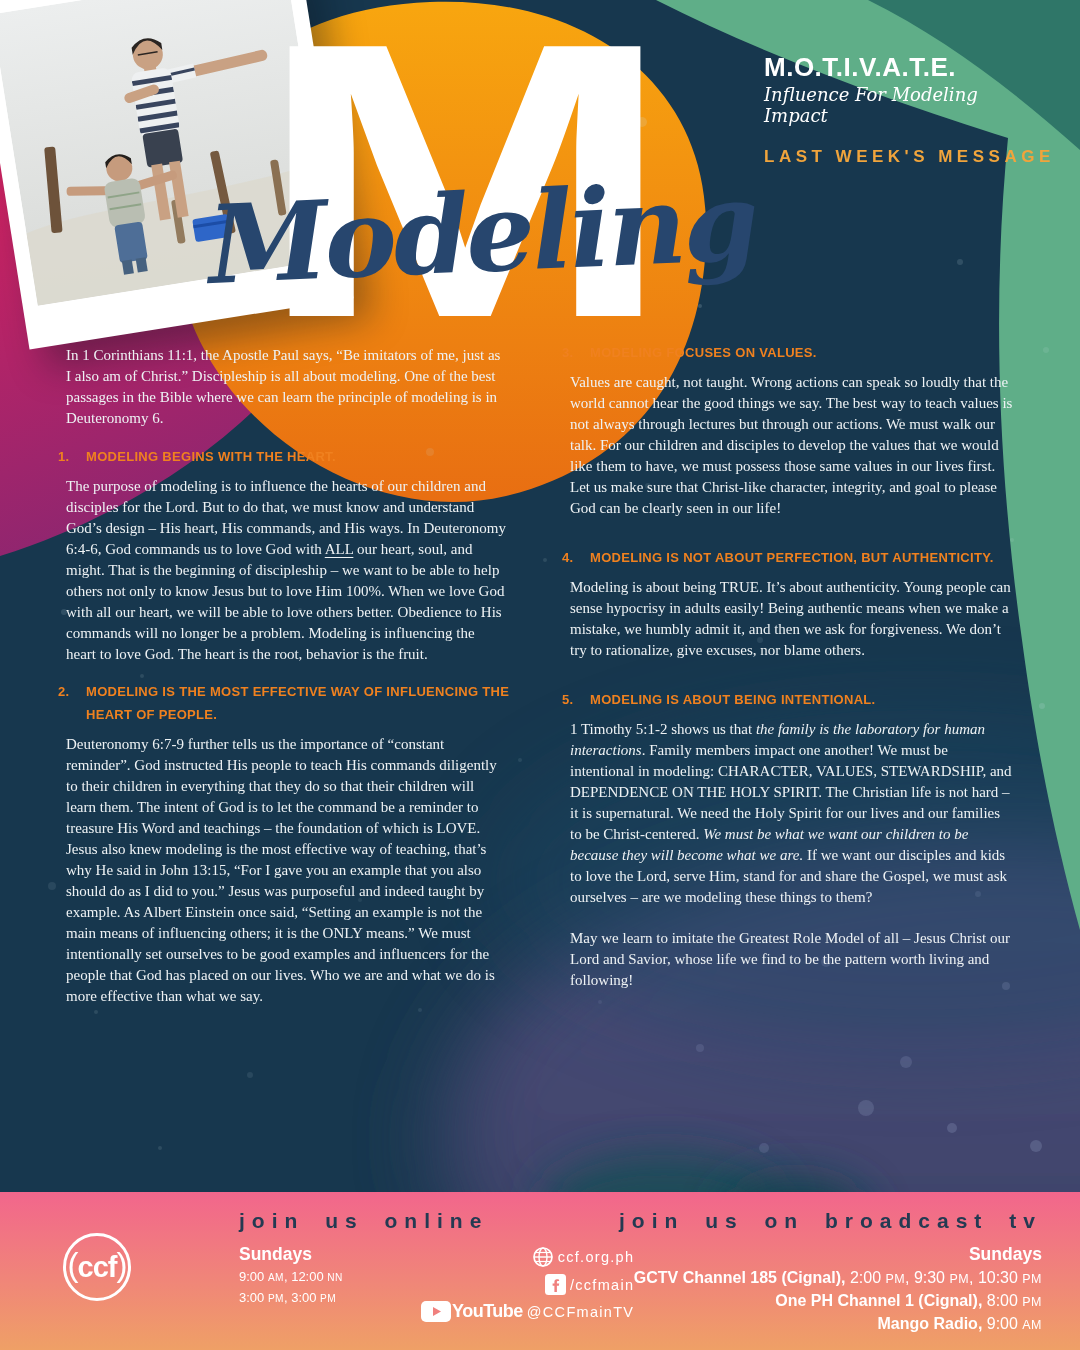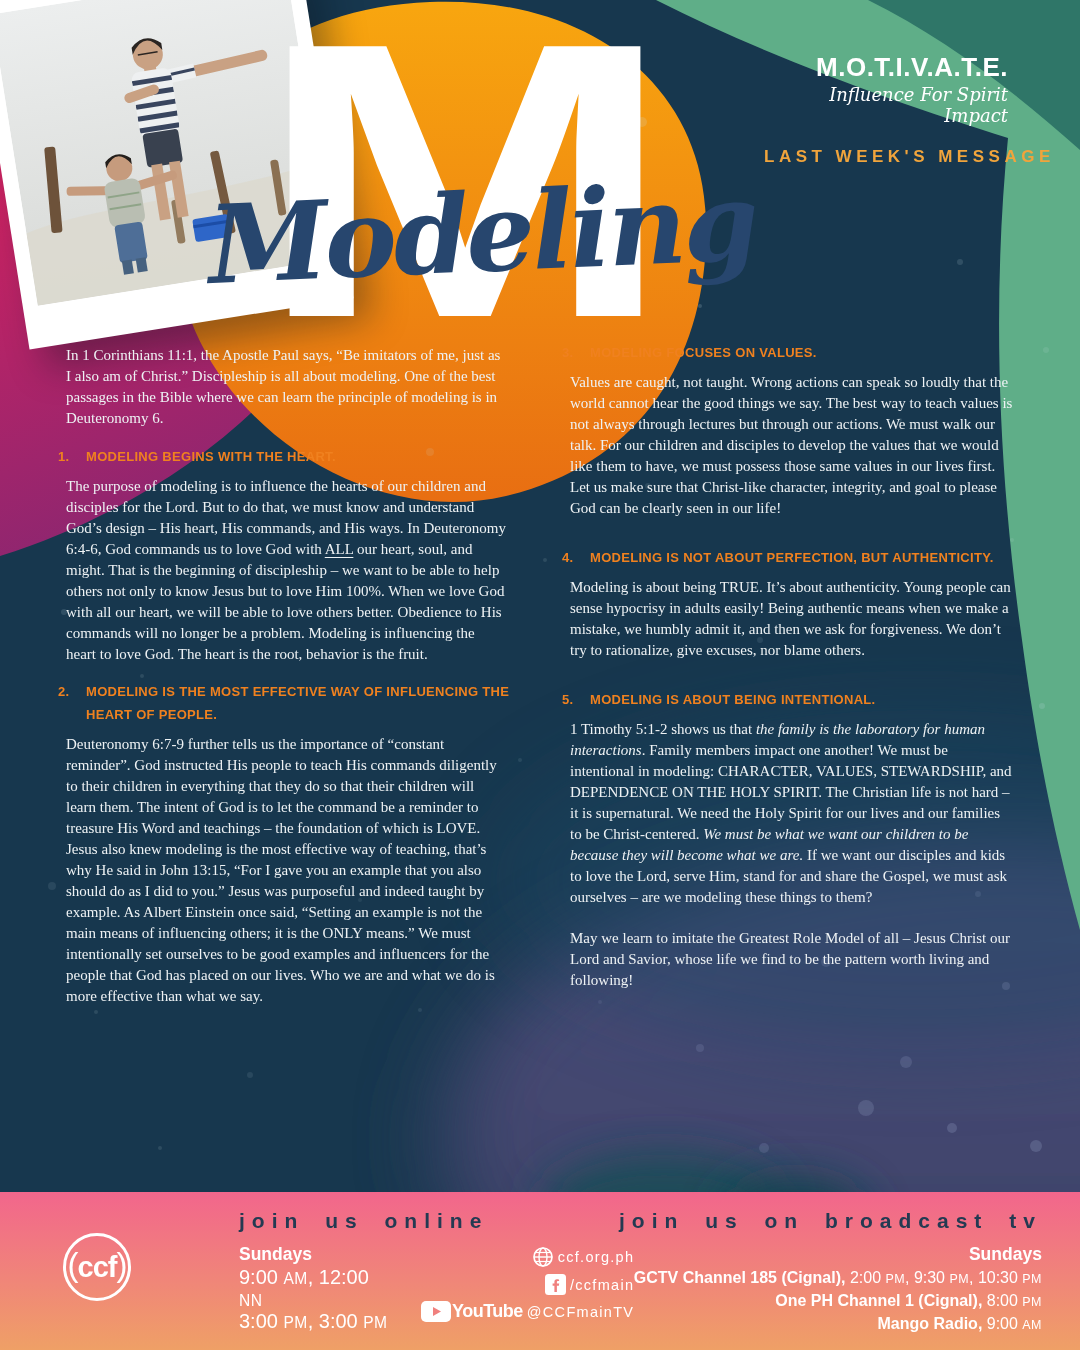--- a/index.html
+++ b/index.html
@@ -16,21 +16,21 @@
   
   .big-m{position:absolute;left:256px;top:-16px;font-size:392px;line-height:1;
     font-weight:700;color:#ffffff;transform:scaleX(1.28);transform-origin:left top;
     letter-spacing:-6px;}
   .script-title{position:absolute;left:208px;top:170px;
     font-family:"DejaVu Serif",serif;font-style:italic;font-weight:700;
     font-size:108px;color:var(--script-navy,#27466e);transform:rotate(-2.5deg);
     letter-spacing:-3px;white-space:nowrap;}
 
   
-  .brand{position:absolute;right:72px;top:52px;width:244px;text-align:right;color:#fff;}
+  .brand{position:absolute;right:72px;top:52px;width:244px;text-align:left;color:#fff;}
   .brand-title{font-size:26px;font-weight:700;letter-spacing:.5px;}
   .brand-tagline{font-family:"DejaVu Serif",serif;font-style:italic;font-size:18px;margin-top:1px;}
   .brand-label{margin-top:21px;font-size:17px;font-weight:700;letter-spacing:4.5px;
     color:var(--label-orange,#f0a43c);white-space:nowrap;}
 
   
   .col{position:absolute;color:var(--body-text,#eef2f4);font-size:15px;line-height:21px;}
   .col-left{left:58px;top:337px;width:456px;}
   .col-right{left:562px;top:341px;width:460px;}
   .col p{margin:8px;font-family:Liberation Serif, serif;}
@@ -55,21 +55,21 @@
   .ccf-logo{position:absolute;left:63px;top:41px;width:62px;height:62px;border:3.5px solid #fff;
     border-radius:50%;display:flex;align-items:center;justify-content:center;
     font-weight:700;font-size:29px;letter-spacing:-1px;}
   .ccf-logo .paren{font-weight:400;font-size:33px;position:relative;top:-2px;}
   .f-head{font-size:21px;font-weight:700;letter-spacing:7px;word-spacing:8px;
     color:var(--footer-navy,#243a52);white-space:nowrap;}
   .f-online{position:absolute;left:239px;top:17px;}
   .f-broadcast{position:absolute;left:619px;top:17px;text-align:right;}
   .f-cols{display:flex;gap:30px;margin-top:11px;}
   .f-day{font-size:17.5px;font-weight:700;margin-bottom:2px;}
-  .f-time{font-size:20px;line-height:20px;}
+  .f-time{font-size:13px;line-height:20px;}
   .f-sched{width:152px;}
   .f-links{padding-top:2px;}
   .f-link{display:flex;align-items:center;gap:4px;margin-bottom:6px;
     font-size:14.5px;letter-spacing:1.3px;justify-content:flex-end;}
   .f-link svg{flex:none;display:block;}
   .yt-brand{font-weight:700;font-size:18px;letter-spacing:-.5px;margin-left:-3px;}
   .f-lines{margin-top:2px;font-size:16px;line-height:21px;}
 </style>
 </head>
 <body>
@@ -216,21 +216,21 @@
         <rect x="104" y="264" width="10" height="14" fill="#46617f"></rect>
       </g>
     </svg>
   </div>
 
   <div class="big-m">M</div>
   <div class="script-title">Modeling</div>
 
   <div class="brand">
     <div class="brand-title">M.O.T.I.V.A.T.E.</div>
-    <div class="brand-tagline">Influence For Spirit Impact</div>
+    <div class="brand-tagline">Influence For Modeling Impact</div>
     <div class="brand-label">LAST WEEK'S MESSAGE</div>
   </div>
 
   <div class="col col-left">
     <p class="intro">In 1 Corinthians 11:1, the Apostle Paul says, “Be imitators of me, just as I also am of Christ.”  Discipleship is all about modeling. One of the best passages in the Bible where we can learn the principle of modeling is in Deuteronomy 6.</p>
     <div class="sec">
       <div class="sec-h">
         <span class="num">1.</span>
         <span class="txt">MODELING BEGINS WITH THE HEART.</span>
       </div>

